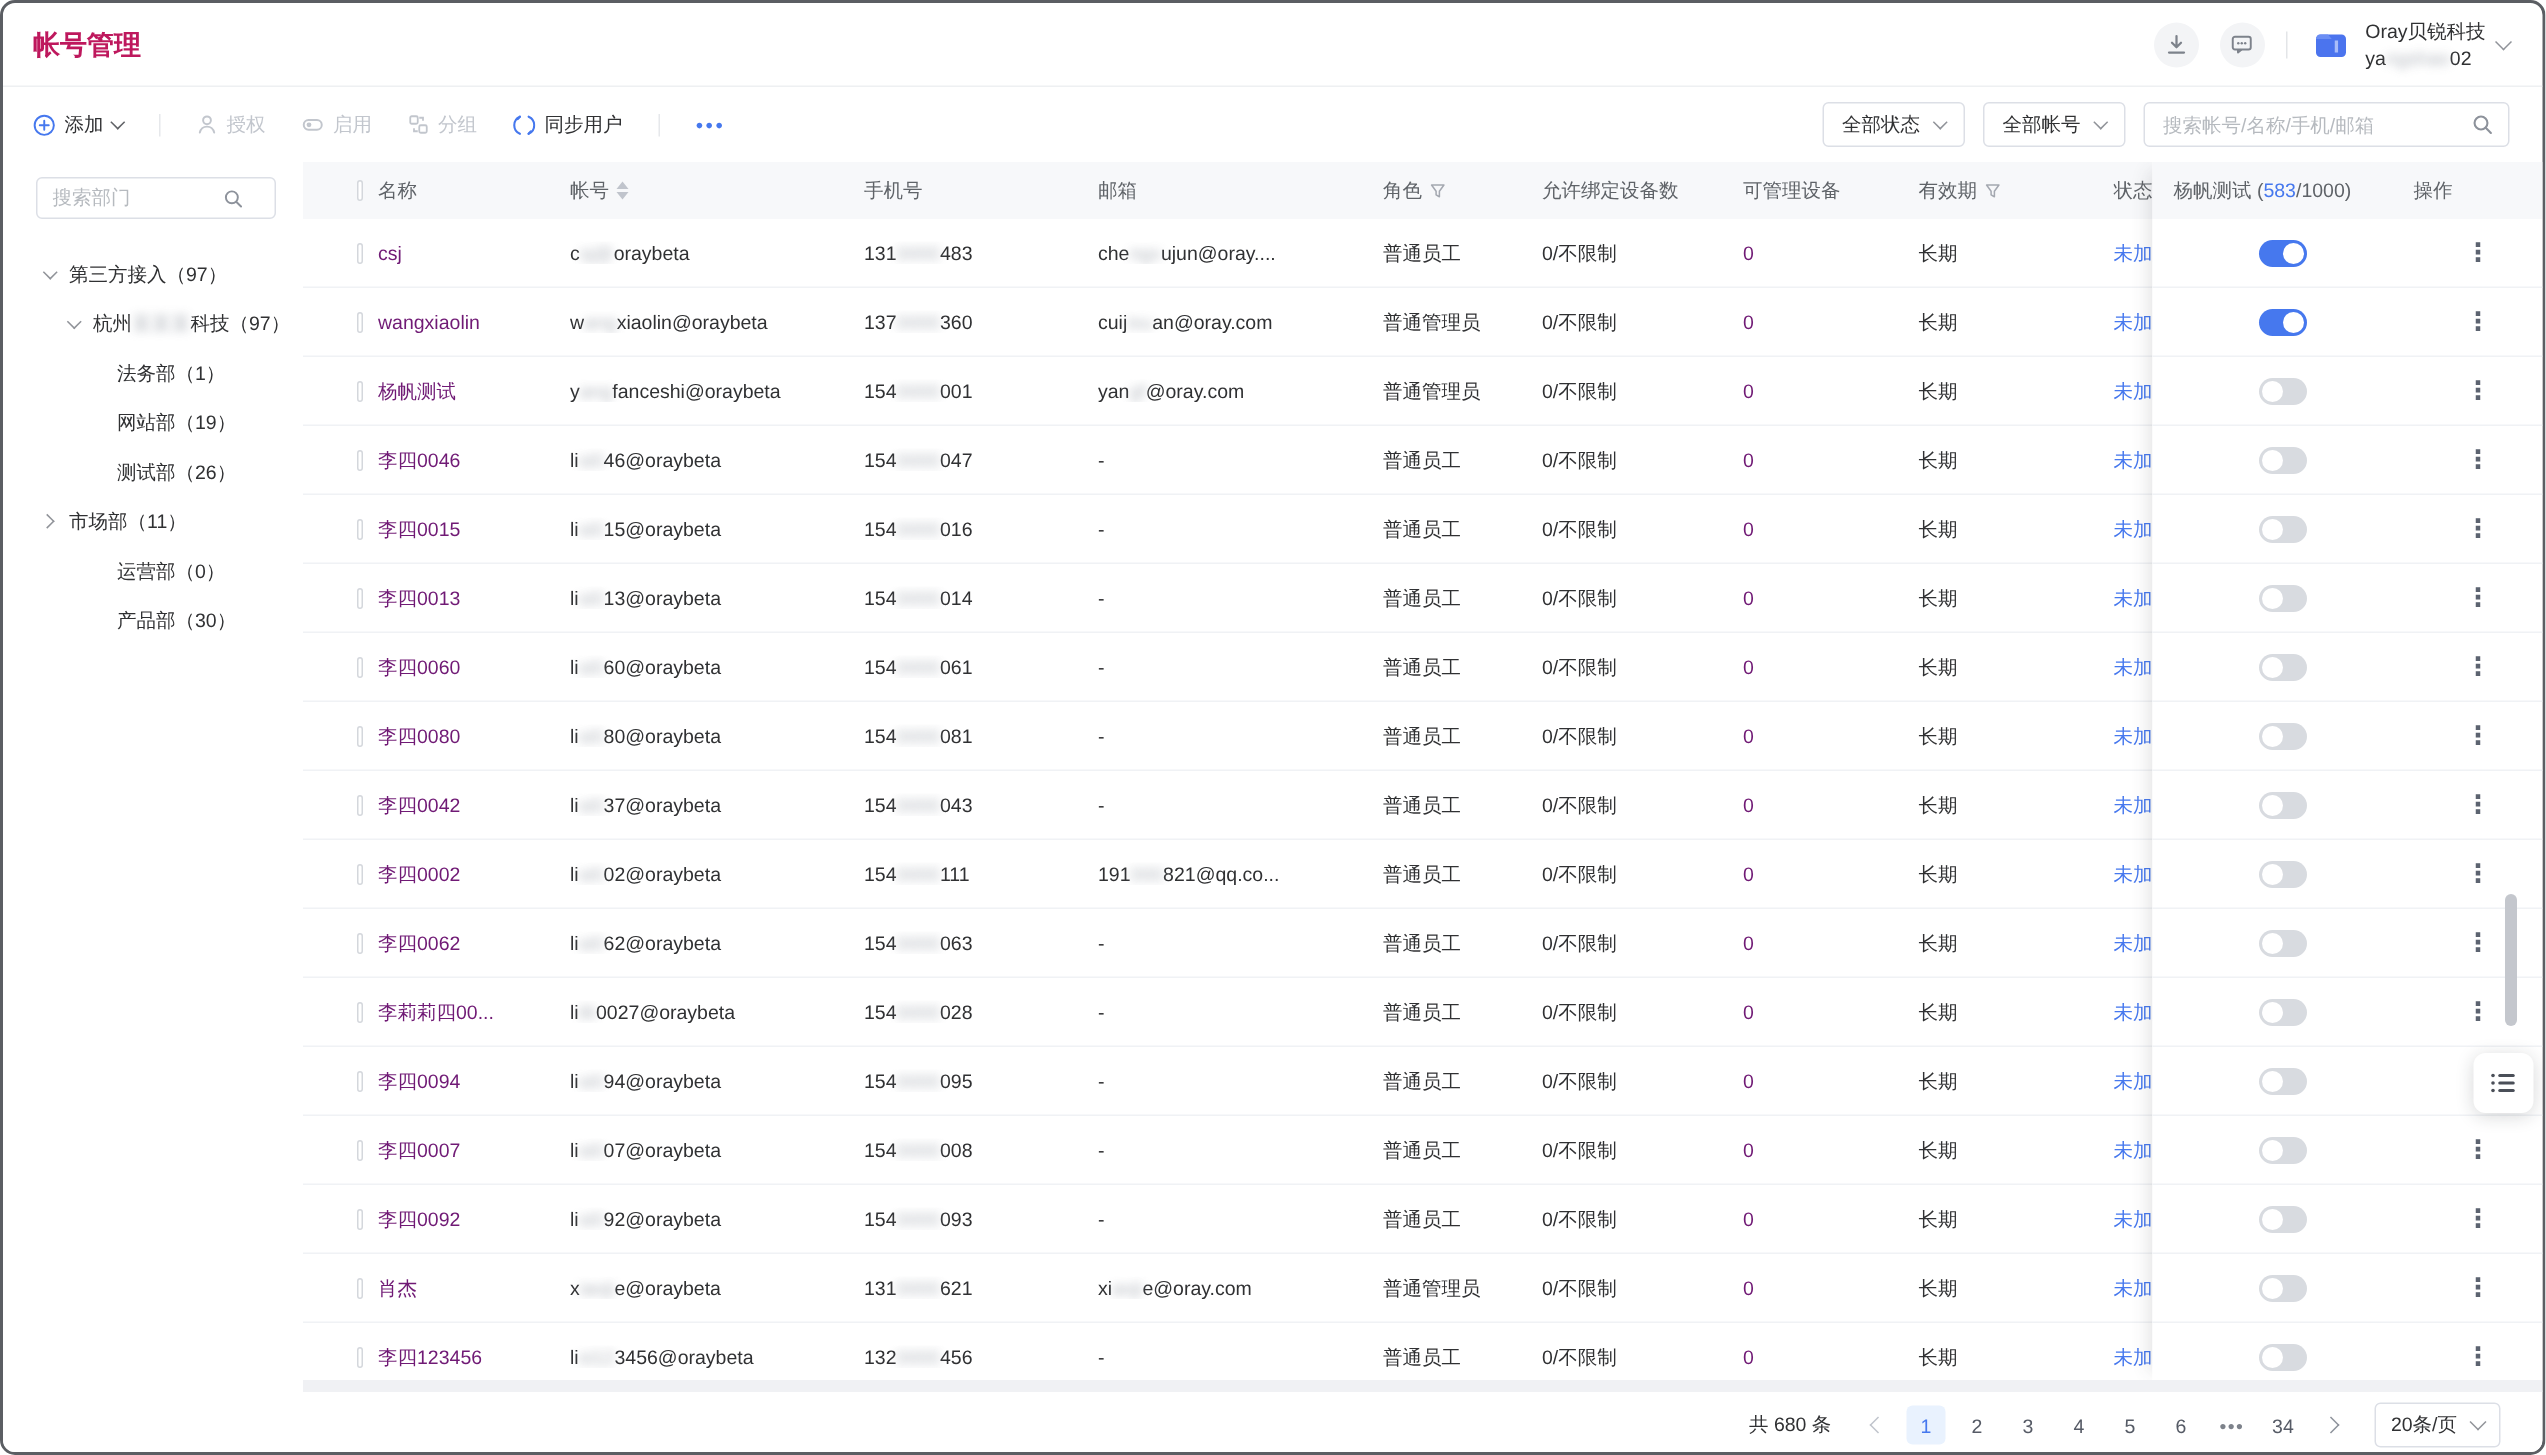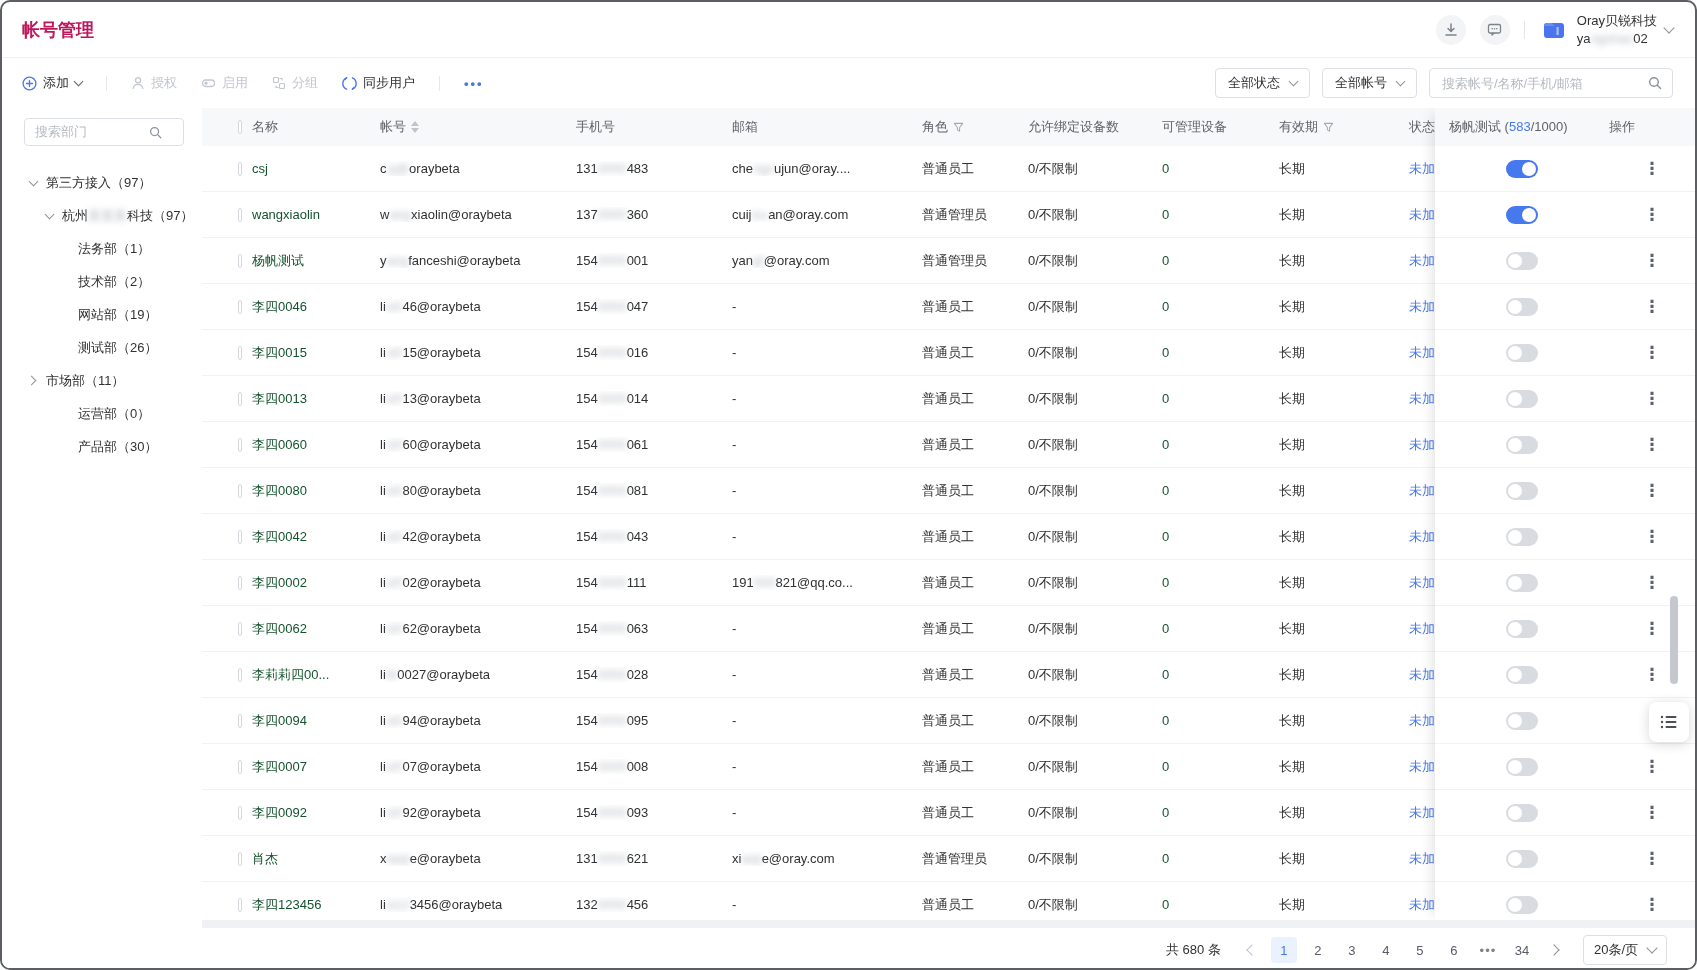--- a/index.html
+++ b/index.html
@@ -63,21 +63,21 @@
   .c-name{ width:128px; }
   .c-acc{ width:196px; }
   .c-phone{ width:156px; }
   .c-email{ width:190px; }
   .c-role{ width:106px; }
   .c-bind{ width:134px; }
   .c-managed{ width:117px; }
   .c-valid{ width:130px; }
   .c-status{ flex:1; }
   .cbx{ width:14px; height:14px; border:1px solid #d4d7dc; border-radius:2px; background:#fff; cursor:pointer; }
-  .link{ color:#14532d; text-decoration:none; cursor:pointer; overflow:hidden; text-overflow:ellipsis; }
+  .link{ color:#701a75; text-decoration:none; cursor:pointer; overflow:hidden; text-overflow:ellipsis; }
   .blur{ filter:blur(3.2px); color:#a8adb5; opacity:.85; }
   .sort-icon{ display:inline-flex; flex-direction:column; gap:2px; margin-left:5px; }
   .sort-icon i{ width:0; height:0; border-left:4px solid transparent; border-right:4px solid transparent; }
   .sort-icon .up{ border-bottom:5px solid #c0c4cc; }
   .sort-icon .dn{ border-top:5px solid #c0c4cc; }
   .funnel{ margin-left:5px; }
 
   
   .ops-panel{ position:absolute; top:0; right:0; bottom:8px; width:260px; background:#fff;
               box-shadow:-8px 0 12px -6px rgba(60,64,70,.16); }
@@ -240,25 +240,20 @@
             <span class="tree-caret">
               <span class="tc down"></span>
             </span>
             <span><span>杭州</span><span class="blur">某某某</span><span>科技</span></span>
             <span>（97）</span>
           </div>
           <div class="tree-item" style="padding-left: 60px;">
             <span class="tree-caret"></span>
             <span>法务部</span>
             <span>（1）</span>
-          </div>
-          <div class="tree-item" style="padding-left: 60px;">
-            <span class="tree-caret"></span>
-            <span>技术部</span>
-            <span>（2）</span>
           </div>
           <div class="tree-item" style="padding-left: 60px;">
             <span class="tree-caret"></span>
             <span>网站部</span>
             <span>（19）</span>
           </div>
           <div class="tree-item" style="padding-left: 60px;">
             <span class="tree-caret"></span>
             <span>测试部</span>
             <span>（26）</span>
@@ -563,21 +558,21 @@
   <div class="trow">
     <div class="cell c-check">
               <span class="cbx"></span>
             </div>
     <div class="cell c-name">
               <span class="link f-name">李四0042</span>
             </div>
     <div class="cell c-acc f-account">
               <span>li</span>
               <span class="blur">si0</span>
-              <span>42@oraybeta</span>
+              <span>37@oraybeta</span>
             </div>
     <div class="cell c-phone f-phone">
               <span>154</span>
               <span class="blur">0000</span>
               <span>043</span>
             </div>
     <div class="cell c-email f-email">-</div>
     <div class="cell c-role f-role">普通员工</div>
     <div class="cell c-bind f-bind">0/不限制</div>
     <div class="cell c-managed">

